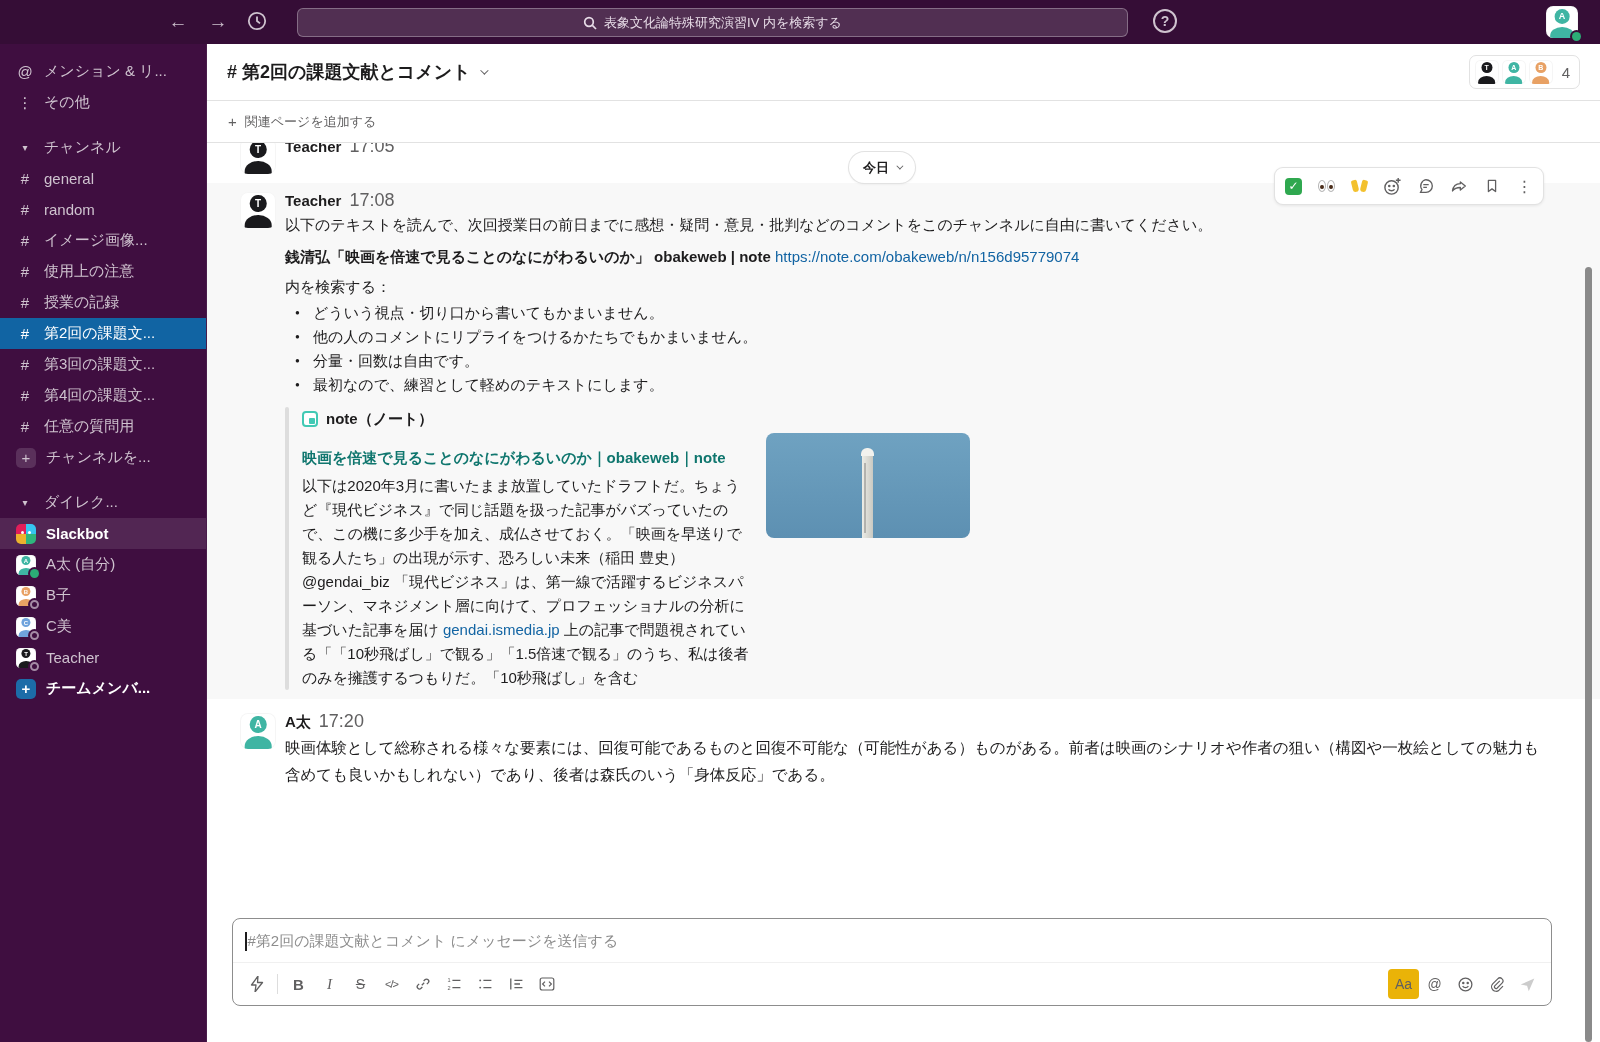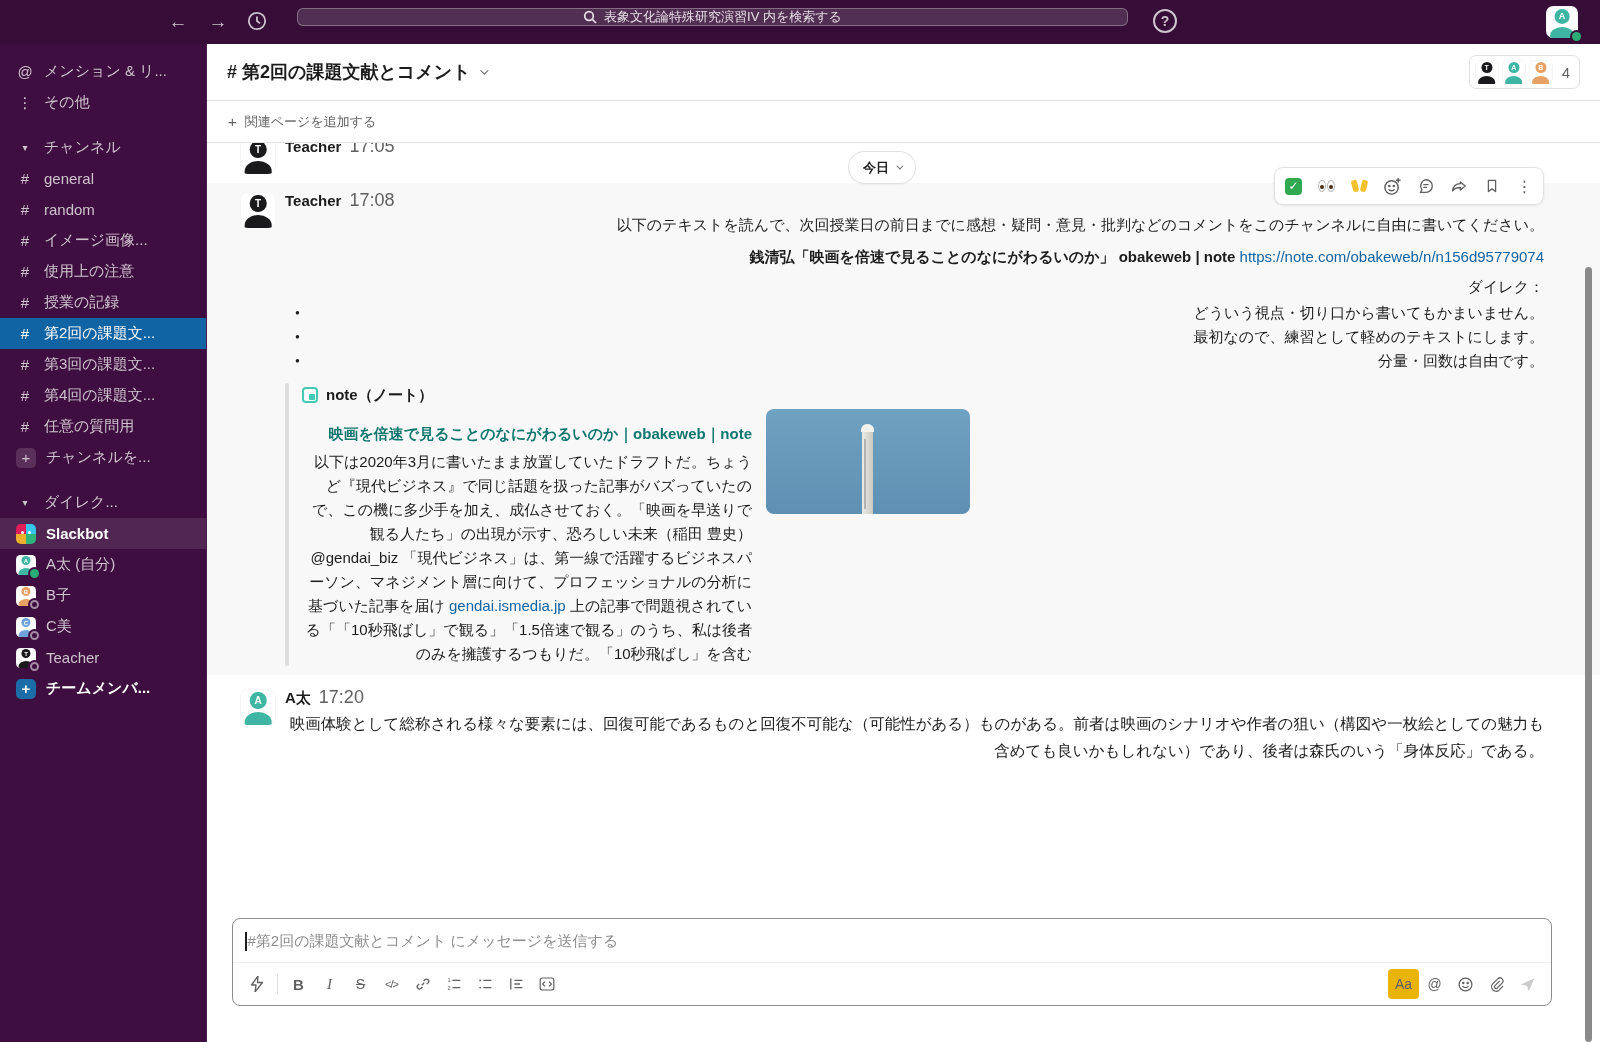--- a/index.html
+++ b/index.html
@@ -2,21 +2,21 @@
 <html><head>
 <meta charset="utf-8">
 <style>
   * { margin:0; padding:0; box-sizing:border-box; }
   html,body { width:1600px; height:1042px; overflow:hidden; }
   body { font-family:"Liberation Sans","DejaVu Sans",sans-serif; background:#fff; color:#1d1c1d; position:relative; }
 
   
   .topbar { position:absolute; top:0; left:0; width:1600px; height:44px; background:#350d36; z-index:30; }
   .nav-ic { position:absolute; top:10px; color:#cfc3cf; font-size:19px; line-height:24px; width:28px; text-align:center; cursor:pointer; }
-  .searchbar { position:absolute; left:297px; top:8px; width:831px; height:18px; background:rgba(255,255,255,0.14); border:1px solid rgba(255,255,255,0.30); border-radius:6px; display:flex; align-items:center; justify-content:center; gap:7px; color:#e8dde8; font-size:13px; cursor:text; }
+  .searchbar { position:absolute; left:297px; top:8px; width:831px; height:29px; background:rgba(255,255,255,0.14); border:1px solid rgba(255,255,255,0.30); border-radius:6px; display:flex; align-items:center; justify-content:center; gap:7px; color:#e8dde8; font-size:13px; cursor:text; }
   .help-ic { position:absolute; left:1153px; top:9px; width:24px; height:24px; border:2px solid #cfc3cf; border-radius:50%; color:#cfc3cf; font-size:14px; font-weight:bold; display:flex; align-items:center; justify-content:center; }
   .topbar-avatar { position:absolute; right:22px; top:6px; }
 
   
   .p-avatar { display:block; position:relative; background:#fff; border-radius:22%; overflow:hidden; box-shadow:inset 0 0 0 1px rgba(0,0,0,0.04); }
   .p-head { position:absolute; top:9%; left:50%; transform:translateX(-50%); width:46%; height:46%; background:var(--c); border-radius:50%; color:#fff; font-weight:bold; display:flex; align-items:center; justify-content:center; }
   .p-body { position:absolute; bottom:-20%; left:50%; transform:translateX(-50%); width:74%; height:55%; background:var(--c); border-radius:50% 50% 0 0; }
   .sz36 { width:36px; height:36px; } .sz36 .p-head { font-size:10px; }
   .sz32 { width:32px; height:32px; } .sz32 .p-head { font-size:9px; }
   .sz24 { width:24px; height:24px; } .sz24 .p-head { font-size:7px; }
@@ -41,21 +41,21 @@
   .side-item.boldwhite { color:#fff; font-weight:bold; }
   .sec-gap { height:14px; }
   .caret { font-size:10px; width:18px; text-align:center; }
   .plus-tile { width:20px; height:20px; border-radius:5px; display:flex; align-items:center; justify-content:center; font-size:15px; flex-shrink:0; }
   .plus-dim { background:rgba(255,255,255,0.14); color:#cfc3cf; }
   .plus-blue { background:#1c6ca8; color:#fff; }
   .dm-av { position:relative; flex-shrink:0; }
   .dm-av .presence { right:-5px; bottom:-5px; background:#3f0e40; }
 
   
-  .main { position:absolute; left:207px; top:44px; width:1393px; height:998px; background:#fff;text-align:right; }
+  .main { position:absolute; left:207px; top:44px; width:1393px; height:998px; background:#fff; }
   .chan-header { height:57px; border-bottom:1px solid rgba(29,28,29,0.13); display:flex; align-items:center; padding:0 20px; }
   .chan-title { font-size:18px; font-weight:900; }
   .hdr-chev { margin-left:9px; color:#616061; }
   .member-pill { margin-left:auto; display:flex; align-items:center; gap:3px; border:1px solid rgba(29,28,29,0.13); border-radius:7px; padding:4px 9px 4px 5px; cursor:pointer; }
   .member-count { font-size:15px; color:#616061; margin-left:6px; }
   .bookmark-bar { height:42px; display:flex; align-items:center; gap:8px; padding:0 21px; color:#616061; font-size:13px; border-bottom:1px solid rgba(29,28,29,0.13); cursor:pointer; }
   .bookmark-bar .plus { font-size:15px; }
 
   
   .msg-area { position:absolute; top:99px; left:0; width:1393px; height:775px; overflow:hidden; }
@@ -390,25 +390,26 @@
         <div class="msg-head">
           <span class="author">Teacher</span>
           <span class="mtime">17:08</span>
         </div>
         <div class="mbody">
           <div>以下のテキストを読んで、次回授業日の前日までに感想・疑問・意見・批判などのコメントをこのチャンネルに自由に書いてください。</div>
           <div class="refline">
             <span>銭清弘「映画を倍速で見ることのなにがわるいのか」 obakeweb | note</span>
             <a class="a-link">https://note.com/obakeweb/n/n156d95779074</a>
           </div>
-          <div class="para">ダイレク：</div>
+          <div class="para">内を検索する：</div>
           <ul class="bullets">
             <li>どういう視点・切り口から書いてもかまいません。</li>
+            <li>他の人のコメントにリプライをつけるかたちでもかまいません。</li>
+            <li>分量・回数は自由です。</li>
             <li>最初なので、練習として軽めのテキストにします。</li>
-            <li>分量・回数は自由です。</li>
           </ul>
 
           <div class="quote">
             <div class="quote-bar"></div>
             <div class="quote-content">
               <div class="site-row">
                 <span class="favicon"></span>
                 <span>note（ノート）</span>
               </div>
               <div class="quote-main">

